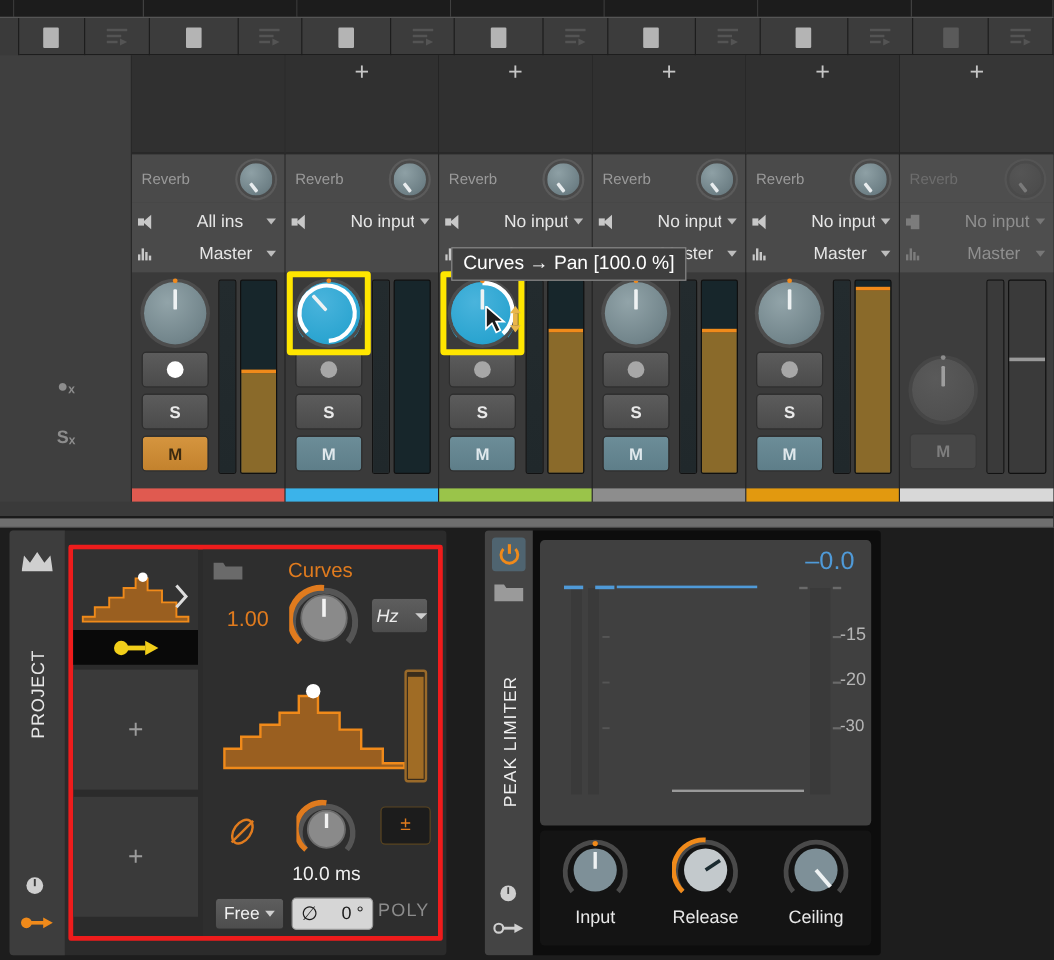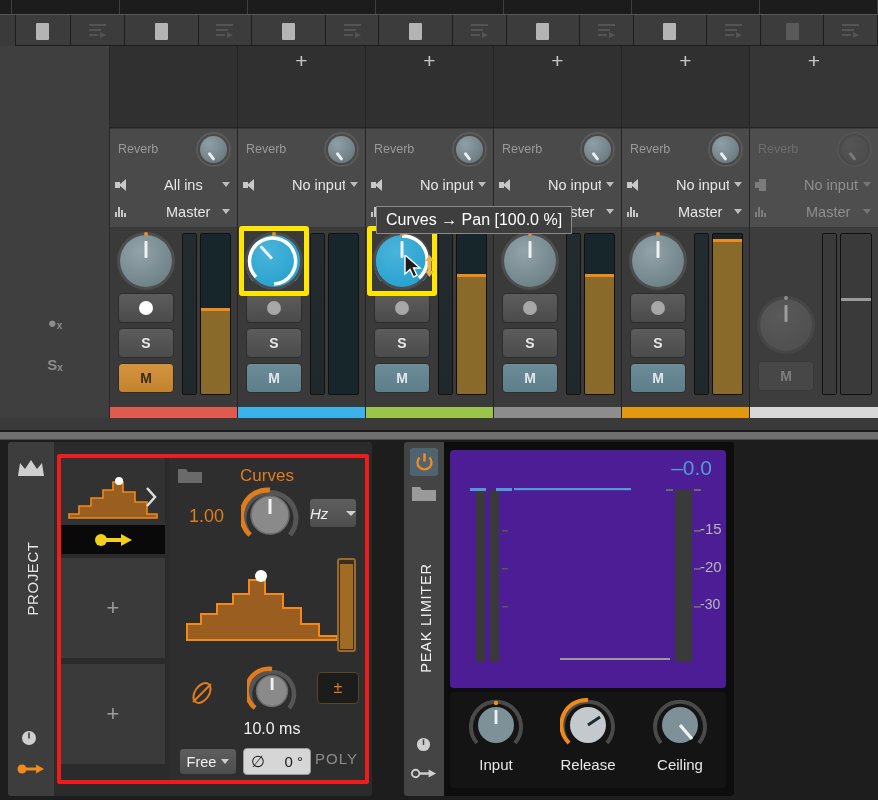--- a/index.html
+++ b/index.html
@@ -149,21 +149,21 @@
       display:flex; align-items:center; justify-content:center; color:#9c9c9c; font-size:22px; }
 
   .curves { position:absolute; left:161px; top:16px; width:196px; height:322px; background:#2e2e2e;}
   .cv-folder { position:absolute; left:8px; top:8px; width:26px; height:19px;}
   .cv-title { position:absolute; left:0; top:8px; width:196px; text-align:center; color:#e07b1e;
       font-size:17px; }
   .cv-val { position:absolute; left:20px; top:48px; color:#e07b1e; font-size:18px;}
   .cv-knob { position:absolute; left:72px; top:28px; width:58px; height:58px; }
   .cv-unit { position:absolute; left:140px; top:40px; width:48px; height:30px; border-radius:4px;
       background:linear-gradient(#5e5e5e,#4d4d4d); border:1px solid #2f2f2f;
-      display:flex; align-items:center; justify-content:space-between; gap:3px;
+      display:flex; align-items:center; justify-content:flex-end; gap:14px;
       color:#ececec; font-size:15px; font-style:italic;}
   .cv-graph { position:absolute; left:14px; top:104px; width:160px; height:90px; }
   .cv-slider { position:absolute; left:168px; top:100px; width:19px; height:94px;
       background:#3a2d1c; border:2px solid #9a6a2a; border-radius:3px; }
   .cv-slider .fill { position:absolute; left:1px; right:1px; bottom:1px; top:4px; background:#a06c25;}
   .cv-leaf { position:absolute; left:20px; top:222px; width:26px; height:26px; }
   .cv-knob2 { position:absolute; left:78px; top:208px; width:50px; height:50px;}
   .cv-ms { position:absolute; left:56px; top:262px; width:94px; text-align:center; color:#f0f0f0; font-size:16px;}
   .cv-pm { position:absolute; left:148px; top:214px; width:42px; height:32px; background:#1c1c1c;
       border:1px solid #5a4520; border-radius:4px; color:#e07b1e; font-size:16px;
@@ -179,21 +179,21 @@
   .bot-right { position:absolute; left:404px; top:12px; width:330px; height:354px; background:#0d0d0d;
       border-radius:3px; }
   .railR { position:absolute; left:0; top:0; width:40px; height:354px; background:#444444; border-radius:3px 0 0 3px;}
   .pwr { position:absolute; left:6px; top:6px; width:28px; height:28px; background:#4f6470;
       border-radius:3px; display:flex; align-items:center; justify-content:center;}
   .railR-folder { position:absolute; left:7px; top:42px; width:26px; height:19px;}
   .railR-vert { position:absolute; left:-53px; top:168px; width:150px; text-align:center;
       transform:rotate(-90deg); color:#f0f0f0; font-size:14.5px; letter-spacing:0.8px;}
 
   .lim-disp { position:absolute; left:46px; top:8px; width:276px; height:238px;
-      background:#4c1d95; border-radius:4px; }
+      background:#404040; border-radius:4px; }
   .lim-val { position:absolute; right:14px; top:6px; color:#4f9ad8; font-size:21px;}
   .lim-knobs { position:absolute; left:46px; top:250px; width:276px; height:96px;
       background:#141414; border-radius:4px; display:flex; }
   .lk { flex:1; display:flex; flex-direction:column; align-items:center; padding-top:5px;}
   .lk .lbl { color:#e8e8e8; font-size:15px; margin-top:3px;}
 </style>
 </head>
 <body>
 
 <div id="app">

